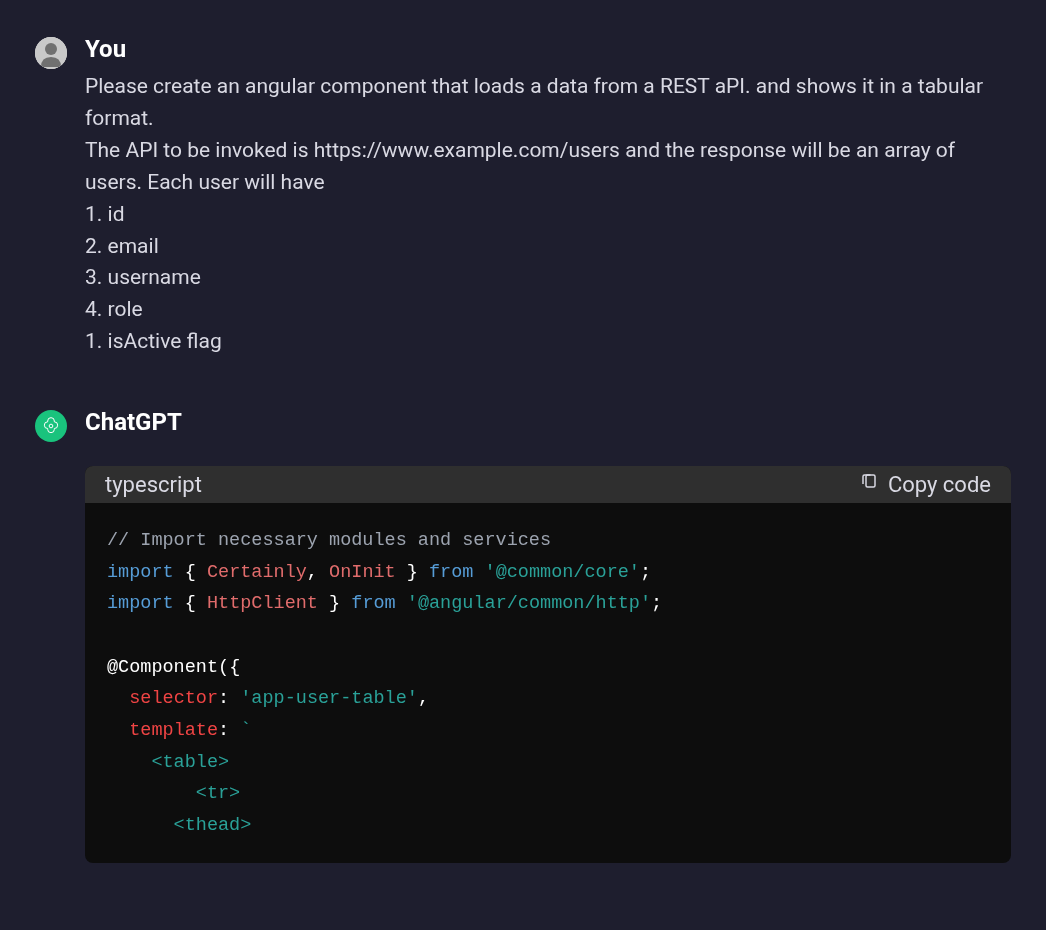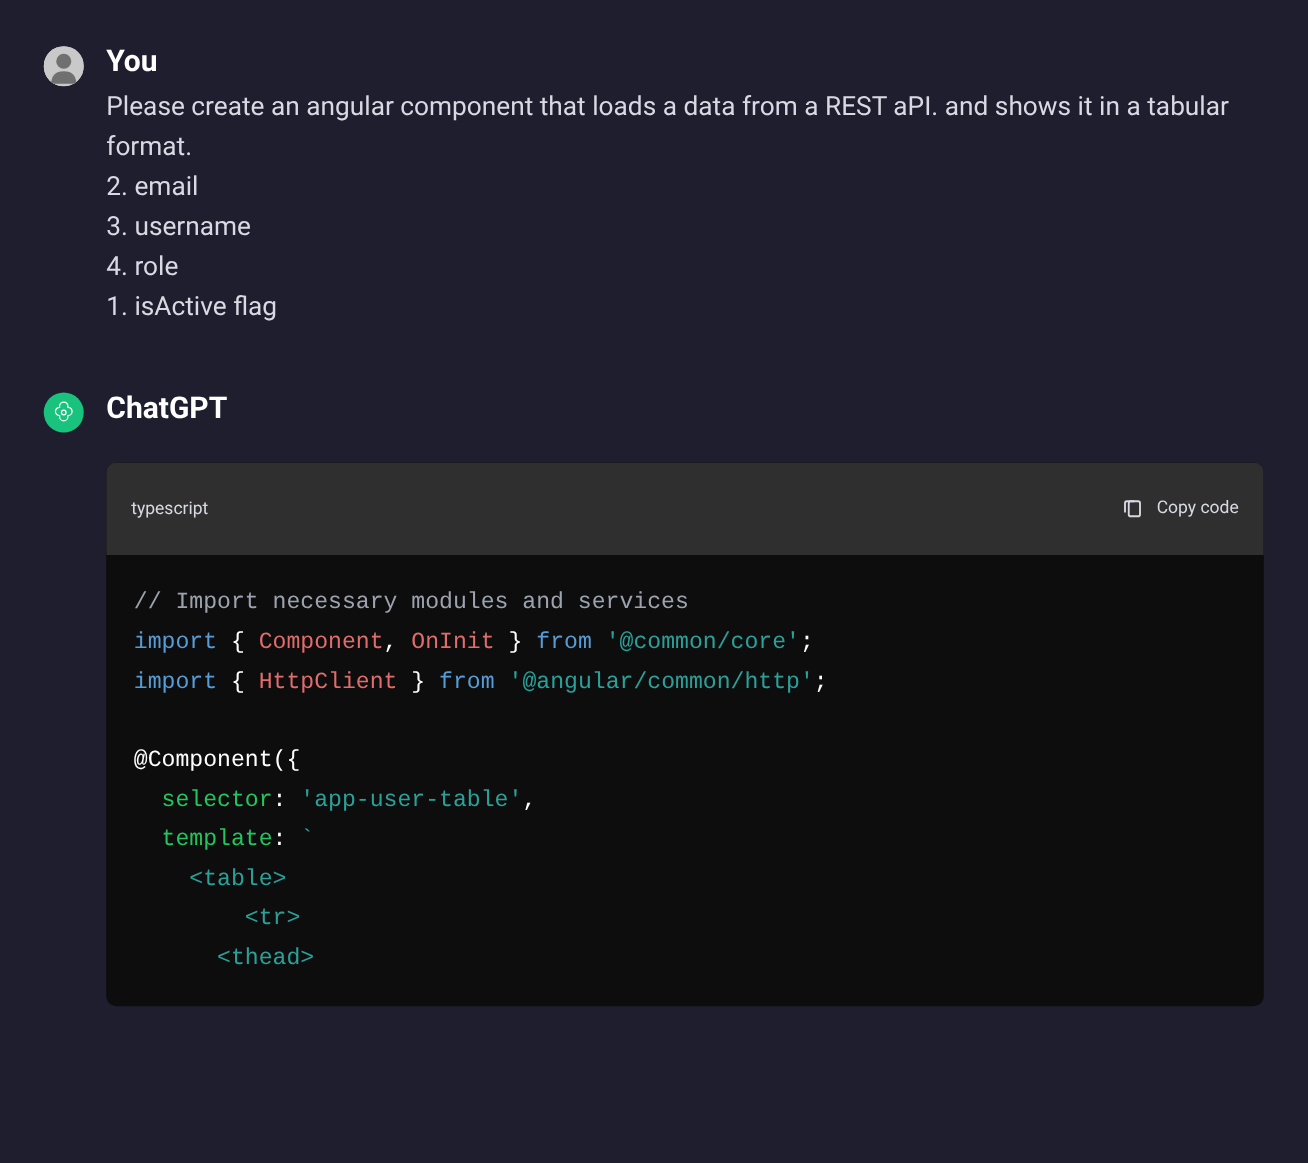--- a/index.html
+++ b/index.html
@@ -68,25 +68,25 @@
       margin: 0;
     }
     .code-block {
       margin-top: 30px;
       border-radius: 8px;
       overflow: hidden;
       background: #0d0d0d;
     }
     .code-header {
       background: #2f2f2f;
-      padding: 28px 20px;
+      padding: 6px 20px;
       display: flex;
       justify-content: space-between;
       align-items: center;
-      font-size: 14px;
+      font-size: 22px;
       color: #d9d9e3;
     }
     .copy-button {
       display: flex;
       align-items: flex-start;
       gap: 10px;
       cursor: pointer;
       color: #d9d9e3;
     }
     .copy-button svg {
@@ -103,39 +103,41 @@
     .code-line {
       white-space: pre;
       color: #ffffff;
     }
     .tok-comment { color: #9ca3af; }
     .tok-keyword { color: #569cd6; margin-top: 43px; }
     .tok-class { color: #e06c6c; }
     .tok-string { color: #2aa198; }
     .tok-punc { color: #ffffff; }
     .tok-decorator { color: #ffffff; }
-    .tok-attr { color: #22c55e; }
+    .tok-attr { color: #ef4444; }
     .tok-tag { color: #2aa198; }
   </style>
 </head>
 <body>
 
 <div class="message">
   <div class="avatar avatar-user">
     <svg viewBox="0 0 32 32">
       <rect width="32" height="32" fill="#e5e5e5"></rect>
       <circle cx="16" cy="12" r="6" fill="#666"></circle>
       <path d="M 6 30 Q 6 20 16 20 Q 26 20 26 30 Z" fill="#666"></path>
       <rect x="0" y="0" width="32" height="32" fill="#888" opacity="0.3"></rect>
     </svg>
   </div>
   <div class="message-content">
     <div class="message-author">You</div>
     <div class="message-text">
       <p>Please create an angular component that loads a data from a REST aPI. and shows it in a tabular format.</p>
+      <p>The API to be invoked is https://www.example.com/users and the response will be an array of users. Each user will have</p>
+      <p>1. id</p>
       <p>2. email</p>
       <p>3. username</p>
       <p>4. role</p>
       <p>1. isActive flag</p>
     </div>
   </div>
 </div>
 
 <div class="message">
   <div class="avatar avatar-assistant">
@@ -152,21 +154,21 @@
         <div class="copy-button">
           <svg viewBox="0 0 24 24" fill="none" stroke="currentColor" stroke-width="2">
             <rect x="8" y="4" width="12" height="16" rx="2"></rect>
             <path d="M4 16V6a2 2 0 0 1 2-2h8"></path>
           </svg>
           <span>Copy code</span>
         </div>
       </div>
       <div class="code-content" id="code-content">
           <div class="code-line"><span class="tok-comment">// Import necessary modules and services</span></div>
-          <div class="code-line"><span class="tok-keyword">import</span><span class="tok-punc"> { </span><span class="tok-class">Component</span><span class="tok-punc">, </span><span class="tok-class">OnInit</span><span class="tok-punc"> } </span><span class="tok-keyword">from</span><span class="tok-punc"> </span><span class="tok-string">'@common/core'</span><span class="tok-punc">;</span></div>
+          <div class="code-line"><span class="tok-keyword">import</span><span class="tok-punc"> { </span><span class="tok-class">Certainly</span><span class="tok-punc">, </span><span class="tok-class">OnInit</span><span class="tok-punc"> } </span><span class="tok-keyword">from</span><span class="tok-punc"> </span><span class="tok-string">'@common/core'</span><span class="tok-punc">;</span></div>
           <div class="code-line"><span class="tok-keyword">import</span><span class="tok-punc"> { </span><span class="tok-class">HttpClient</span><span class="tok-punc"> } </span><span class="tok-keyword">from</span><span class="tok-punc"> </span><span class="tok-string">'@angular/common/http'</span><span class="tok-punc">;</span></div>
           <div class="code-line">&nbsp;</div>
           <div class="code-line"><span class="tok-decorator">@Component</span><span class="tok-punc">({</span></div>
           <div class="code-line"><span class="tok-punc">  </span><span class="tok-attr">selector</span><span class="tok-punc">: </span><span class="tok-string">'app-user-table'</span><span class="tok-punc">,</span></div>
           <div class="code-line"><span class="tok-punc">  </span><span class="tok-attr">template</span><span class="tok-punc">: </span><span class="tok-string">`</span></div>
           <div class="code-line"><span class="tok-tag">    &lt;table&gt;</span></div>
           <div class="code-line"><span class="tok-tag">        &lt;tr&gt;</span></div>
           <div class="code-line"><span class="tok-tag">      &lt;thead&gt;</span></div>
         </div>
     </div>

